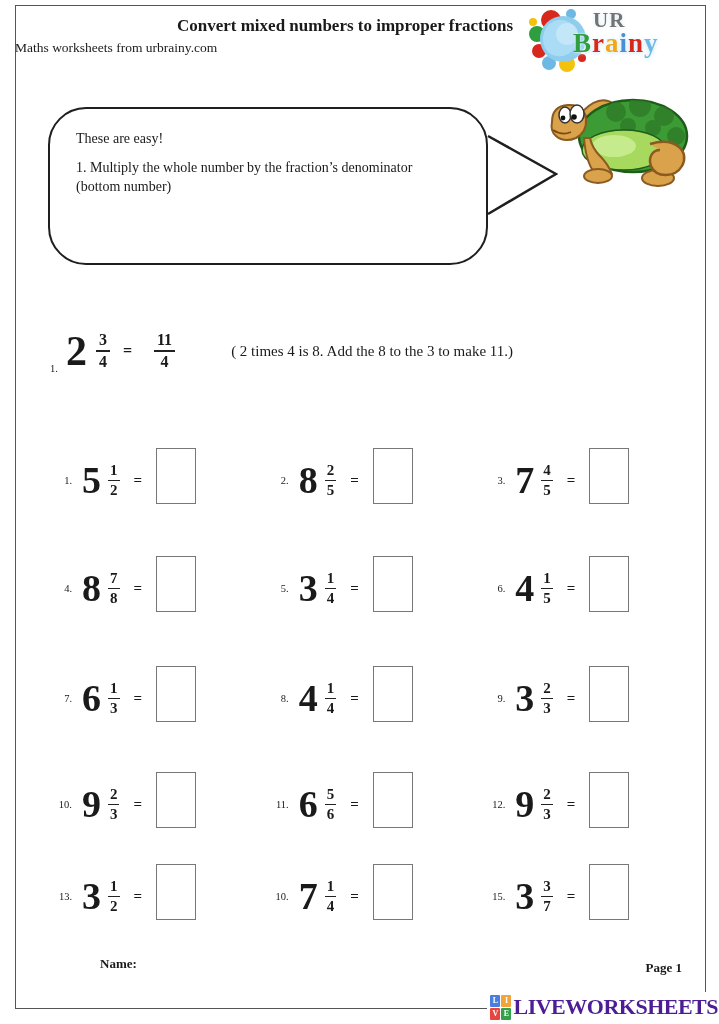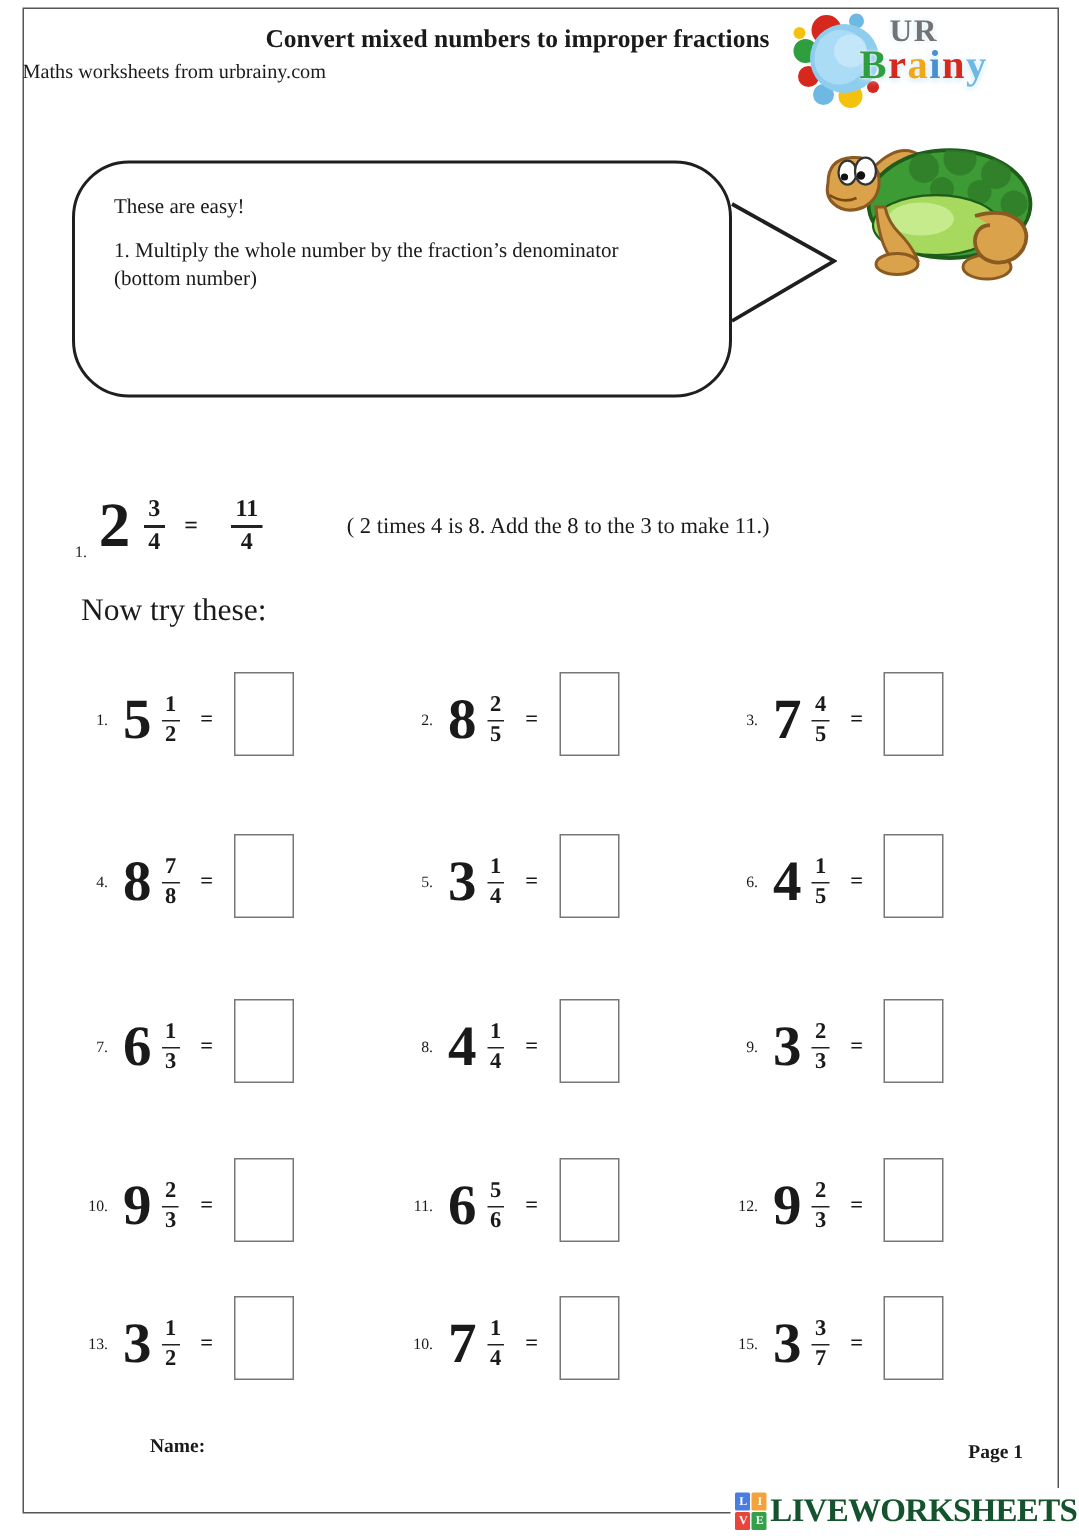--- a/index.html
+++ b/index.html
@@ -145,21 +145,20 @@
       <span class="den">4</span>
     </span>
     <span class="ex-eq">=</span>
     <span class="frac">
       <span class="num">11</span>
       <span class="den">4</span>
     </span>
     <span class="ex-note">( 2 times 4 is 8. Add the 8 to the 3 to make 11.)</span>
   </div>
 
-  <div class="instruction">Now try these:</div>
 
   <div>
       <div class="prob-row" style="top: 444px;">
         <div class="prob-cell">
           <span class="plabel">1.</span>
           <span class="pwhole">5</span>
           <span class="pfrac">
             <span class="num">1</span>
             <span class="den">2</span>
           </span>
@@ -320,15 +319,15 @@
   <div class="name-label">Name:</div>
   <div class="page-label">Page 1</div>
 
   <div class="lws">
     <span class="lws-icon">
         <span class="lws-cell" style="background: rgb(74, 125, 224);">L</span>
         <span class="lws-cell" style="background: rgb(242, 163, 60);">I</span>
         <span class="lws-cell" style="background: rgb(232, 69, 60);">V</span>
         <span class="lws-cell" style="background: rgb(53, 160, 74);">E</span>
       </span>
-    <span class="lws-text" style="color: #14532d;">LIVEWORKSHEETS</span>
+    <span class="lws-text" style="color: #4c1d95;">LIVEWORKSHEETS</span>
   </div>
 </div>
 
 </body></html>

